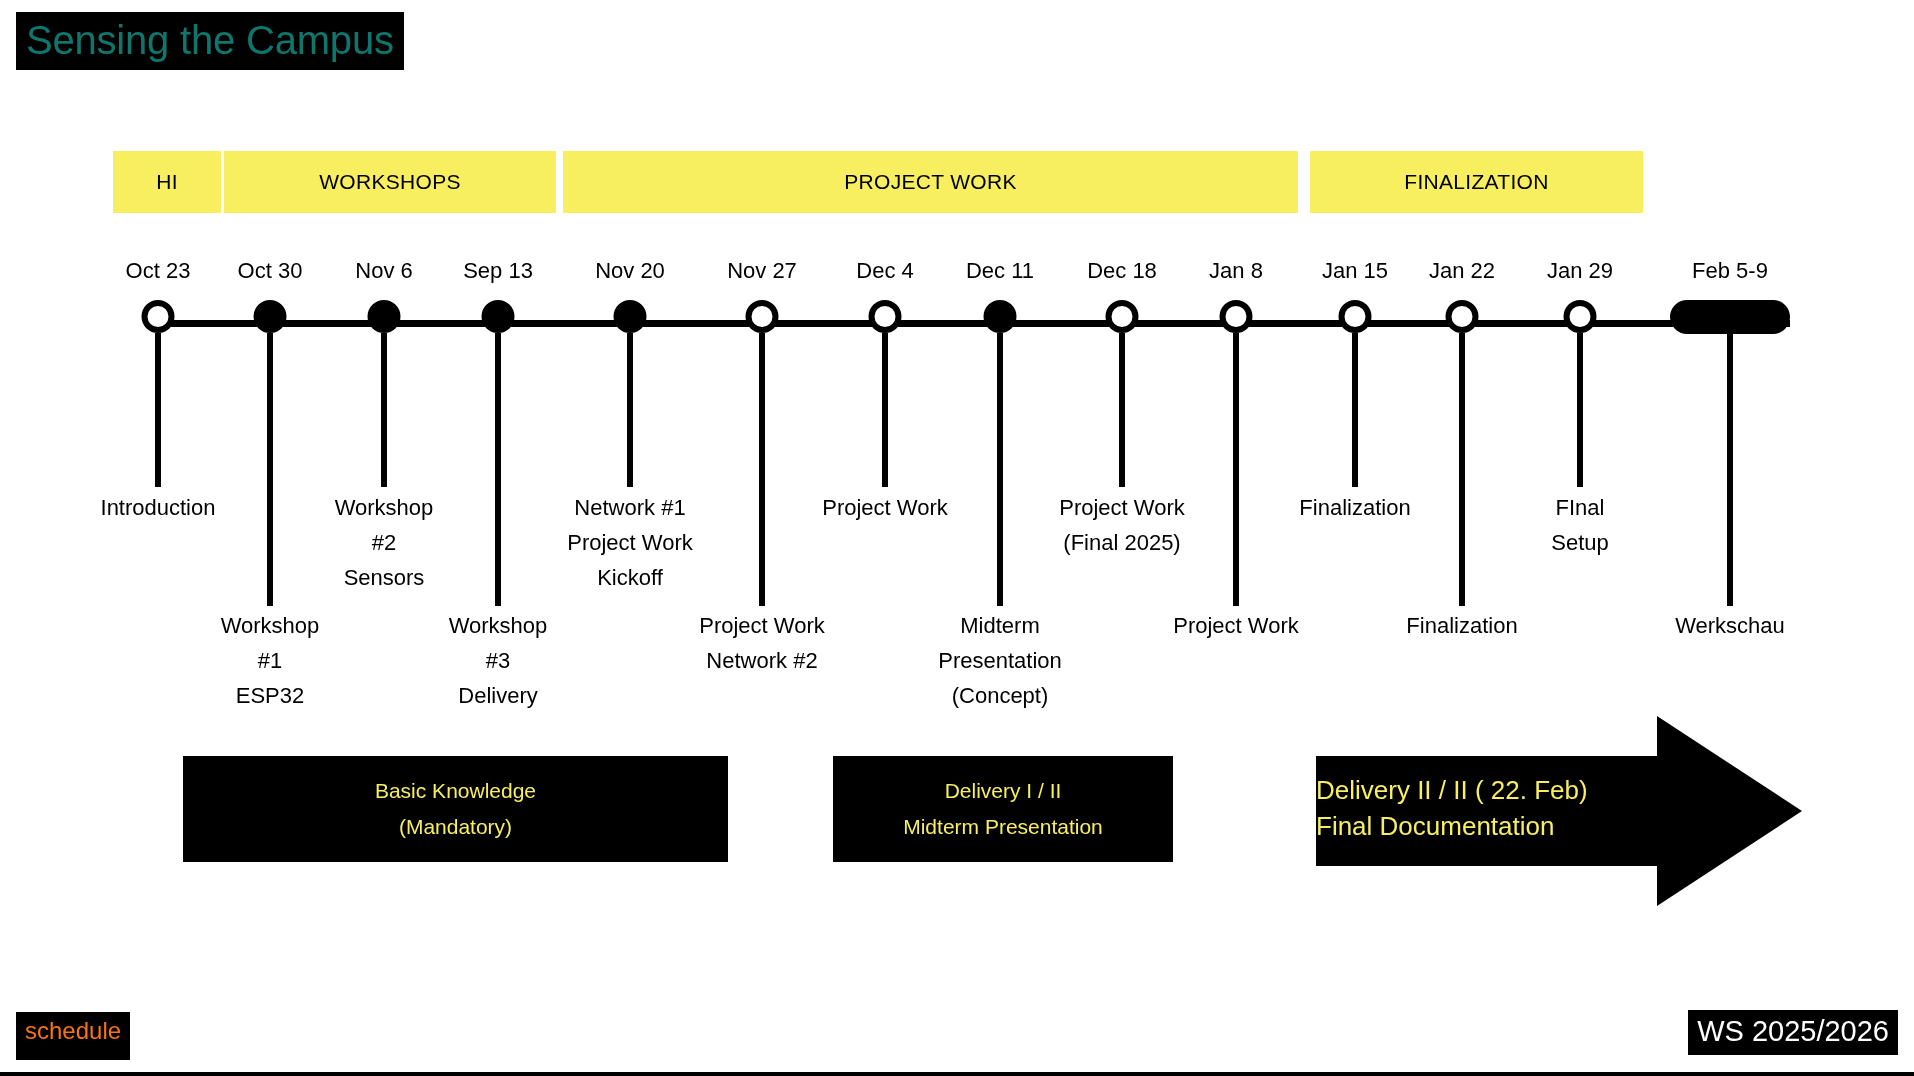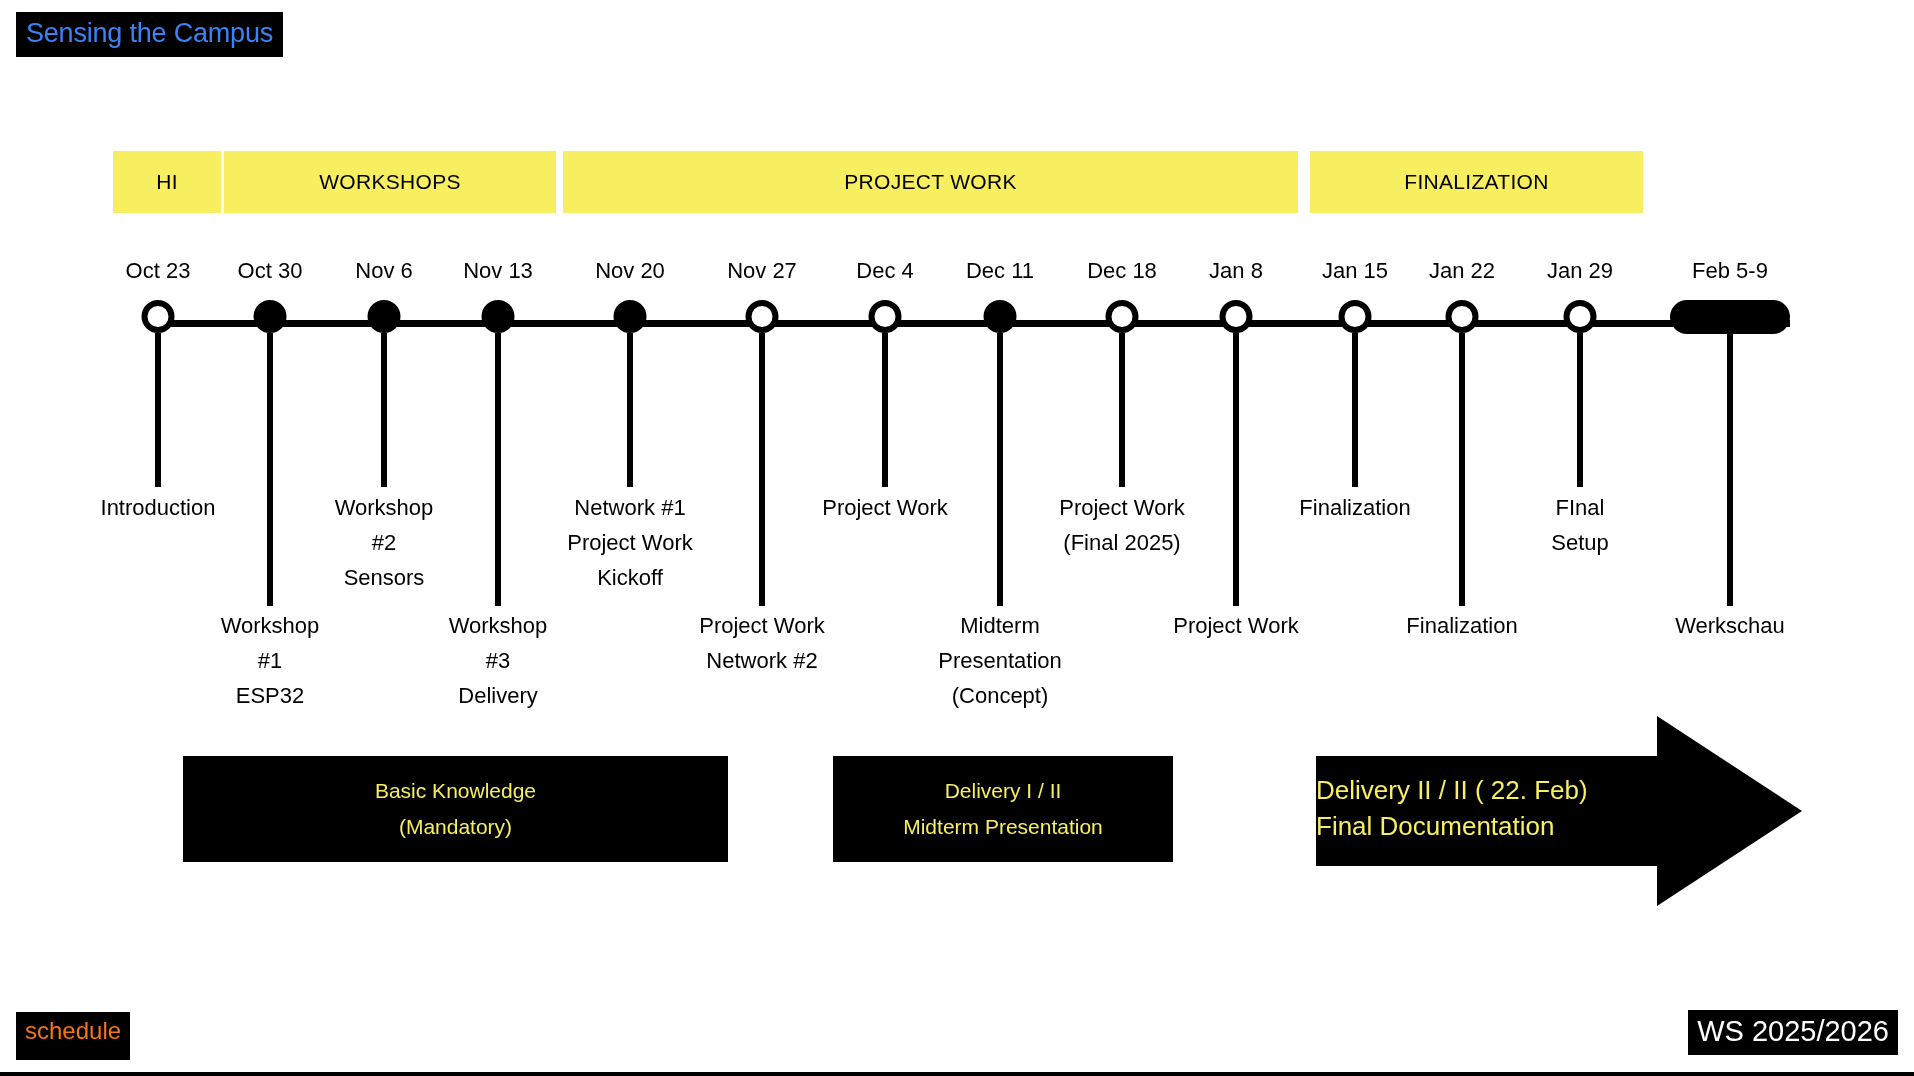--- a/index.html
+++ b/index.html
@@ -15,22 +15,22 @@
     font-family: "Liberation Sans", sans-serif;
     color: #000000;
   }
 
   
   #title-block {
     position: absolute;
     left: 16px;
     top: 12px;
     background: #000000;
-    color: #3b82f6;
-    font-size: 27px;
+    color: #0f766e;
+    font-size: 40px;
     line-height: 1.0;
     padding: 8px 10px 10px 10px;
     letter-spacing: -0.2px;
     white-space: nowrap;
   }
 
   
   #phase-row {
     position: absolute;
     left: 0;
@@ -217,21 +217,21 @@
       <div>ESP32</div>
     </div>
     <div class="tl-date" style="left: 384px;">Nov 6</div>
     <div class="tl-dot filled" style="left: 384px;"></div>
     <div class="tl-stem" style="left: 384px; top: 333px; height: 154px;"></div>
     <div class="tl-label" style="left: 384px; top: 490px;">
       <div>Workshop</div>
       <div>#2</div>
       <div>Sensors</div>
     </div>
-    <div class="tl-date" style="left: 498px;">Nov 13</div>
+    <div class="tl-date" style="left: 498px;">Sep 13</div>
     <div class="tl-dot filled" style="left: 498px;"></div>
     <div class="tl-stem" style="left: 498px; top: 333px; height: 273px;"></div>
     <div class="tl-label" style="left: 498px; top: 608px;">
       <div>Workshop</div>
       <div>#3</div>
       <div>Delivery</div>
     </div>
     <div class="tl-date" style="left: 630px;">Nov 20</div>
     <div class="tl-dot filled" style="left: 630px;"></div>
     <div class="tl-stem" style="left: 630px; top: 333px; height: 154px;"></div>

